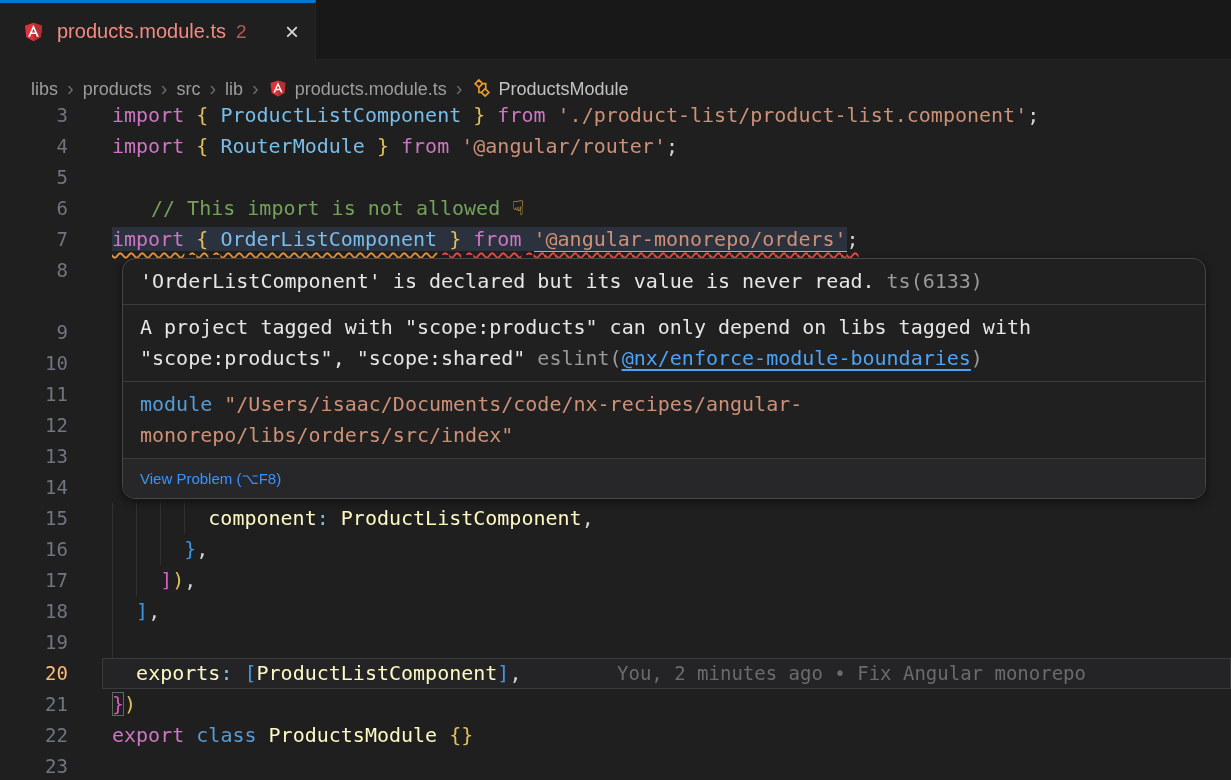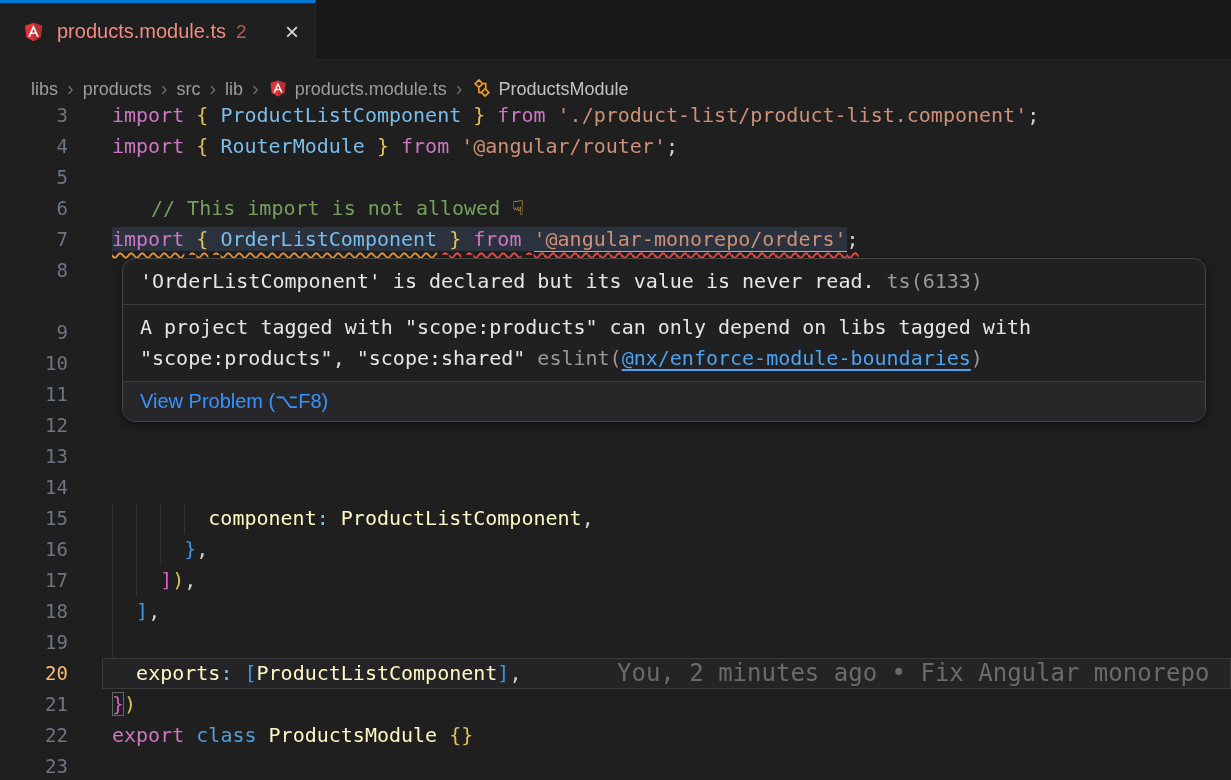--- a/index.html
+++ b/index.html
@@ -31,21 +31,21 @@
   #editor { position:absolute; top:100px; left:0; right:0; bottom:0; overflow:hidden;
     font-family:"DejaVu Sans Mono","Liberation Mono",monospace; font-size:20px; }
   .row { position:relative; height:31px; line-height:31px; white-space:pre; }
   .gutter { position:absolute; left:0; width:68px; text-align:right;
     color:#6e7681; font-size:19px; }
   .row.current .gutter { color:#fdba74; }
   .row.current .linebox { position:absolute; left:102px; right:0; top:0; bottom:0;
     background:#242427; border:1px solid #3a3a3a; }
   .codeline { position:absolute; left:112px; top:0; }
   .guide { position:absolute; top:0; bottom:0; width:1px; background:#313131; }
-  .blame { position:absolute; left:617px; top:0; color:#6b6b6b; font-size:24px; }
+  .blame { position:absolute; left:617px; top:0; color:#6b6b6b; font-size:19px; }
   
   .tk-kw { color:#cd76c3; } .tk-id { color:#79bdea; } .tk-gold { color:#e2c05c; }
   .tk-str { color:#ce9178; } .tk-cm { color:#74a25c;margin-left:39px; } .tk-teal { color:#fef9c3; }
   .tk-pu { color:#d4d4d4; } .tk-kb { color:#569cd6; } .tk-bp { color:#d65bc7; }
   .tk-bb { color:#3e96e0; } .tk-emoji { color:#f2c14b; }
   .f-hl { background:rgba(86,118,168,0.22); }
   .f-sqo { text-decoration:underline wavy #e8963d; text-decoration-thickness:2px; text-underline-offset:6px; }
   .f-sqr { text-decoration:underline wavy #f14c4c; text-decoration-thickness:2px; text-underline-offset:6px; }
   .f-link { border-bottom:1.5px solid #9fb2c8; }
   .f-match { outline:1px solid rgba(140,170,140,0.55); outline-offset:-1px; }
@@ -53,21 +53,21 @@
   #hover { position:absolute; left:122px; top:258px; width:1084px; z-index:5;
     background:#202021; border:1px solid #474747; border-radius:13px;
     box-shadow:0 3px 10px rgba(0,0,0,0.5); overflow:hidden;
     font-family:"DejaVu Sans Mono","Liberation Mono",monospace; font-size:20px; }
   .hover-sec { padding:7px 17px; border-bottom:1px solid #3c3c3c; }
   .hover-line { height:31px; line-height:31px; white-space:pre; }
   .hv-msg { color:#e6e6e6; } .hv-dim { color:#9a9a9a; }
   .hv-link { color:#4da3f5; text-decoration:underline; text-underline-offset:4px; cursor:pointer;text-align:right; }
   .hv-kb { color:#569cd6; } .hv-str { color:#ce9178; }
   #hover-actions { background:#27272a; padding:4px 17px; display:flex; align-items:center;
-    font-family:"Liberation Sans", sans-serif; font-size:20px; }
+    font-family:"Liberation Sans", sans-serif; font-size:15px; }
   .hover-action { color:#3794ff; line-height:31px; margin-right:28px; cursor:pointer; white-space:nowrap; }
 </style>
 </head>
 <body>
 
 <div id="app">
 
   <div id="tabstrip">
     <div id="tab">
       <span class="ng-icon">
@@ -130,19 +130,23 @@
 
   <div id="hover">
     <div id="hover-sections">
         <div class="hover-sec">
           <div class="hover-line"><span class="hv-msg">'OrderListComponent' is declared but its value is never read.</span><span class="hv-dim"> ts(6133)</span></div>
         </div>
         <div class="hover-sec">
           <div class="hover-line"><span class="hv-msg">A project tagged with "scope:products" can only depend on libs tagged with</span></div>
           <div class="hover-line"><span class="hv-msg">"scope:products", "scope:shared"</span><span class="hv-dim"> eslint(</span><span class="hv-link">@nx/enforce-module-boundaries</span><span class="hv-dim">)</span></div>
         </div>
+        <div class="hover-sec">
+          <div class="hover-line"><span class="hv-kb">module</span><span class="hv-str"> "/Users/isaac/Documents/code/nx-recipes/angular-</span></div>
+          <div class="hover-line"><span class="hv-str">monorepo/libs/orders/src/index"</span></div>
+        </div>
       </div>
     <div id="hover-actions">
         <span class="hover-action">View Problem (⌥F8)</span>
       </div>
   </div>
 
 </div>
 
 </body></html>

